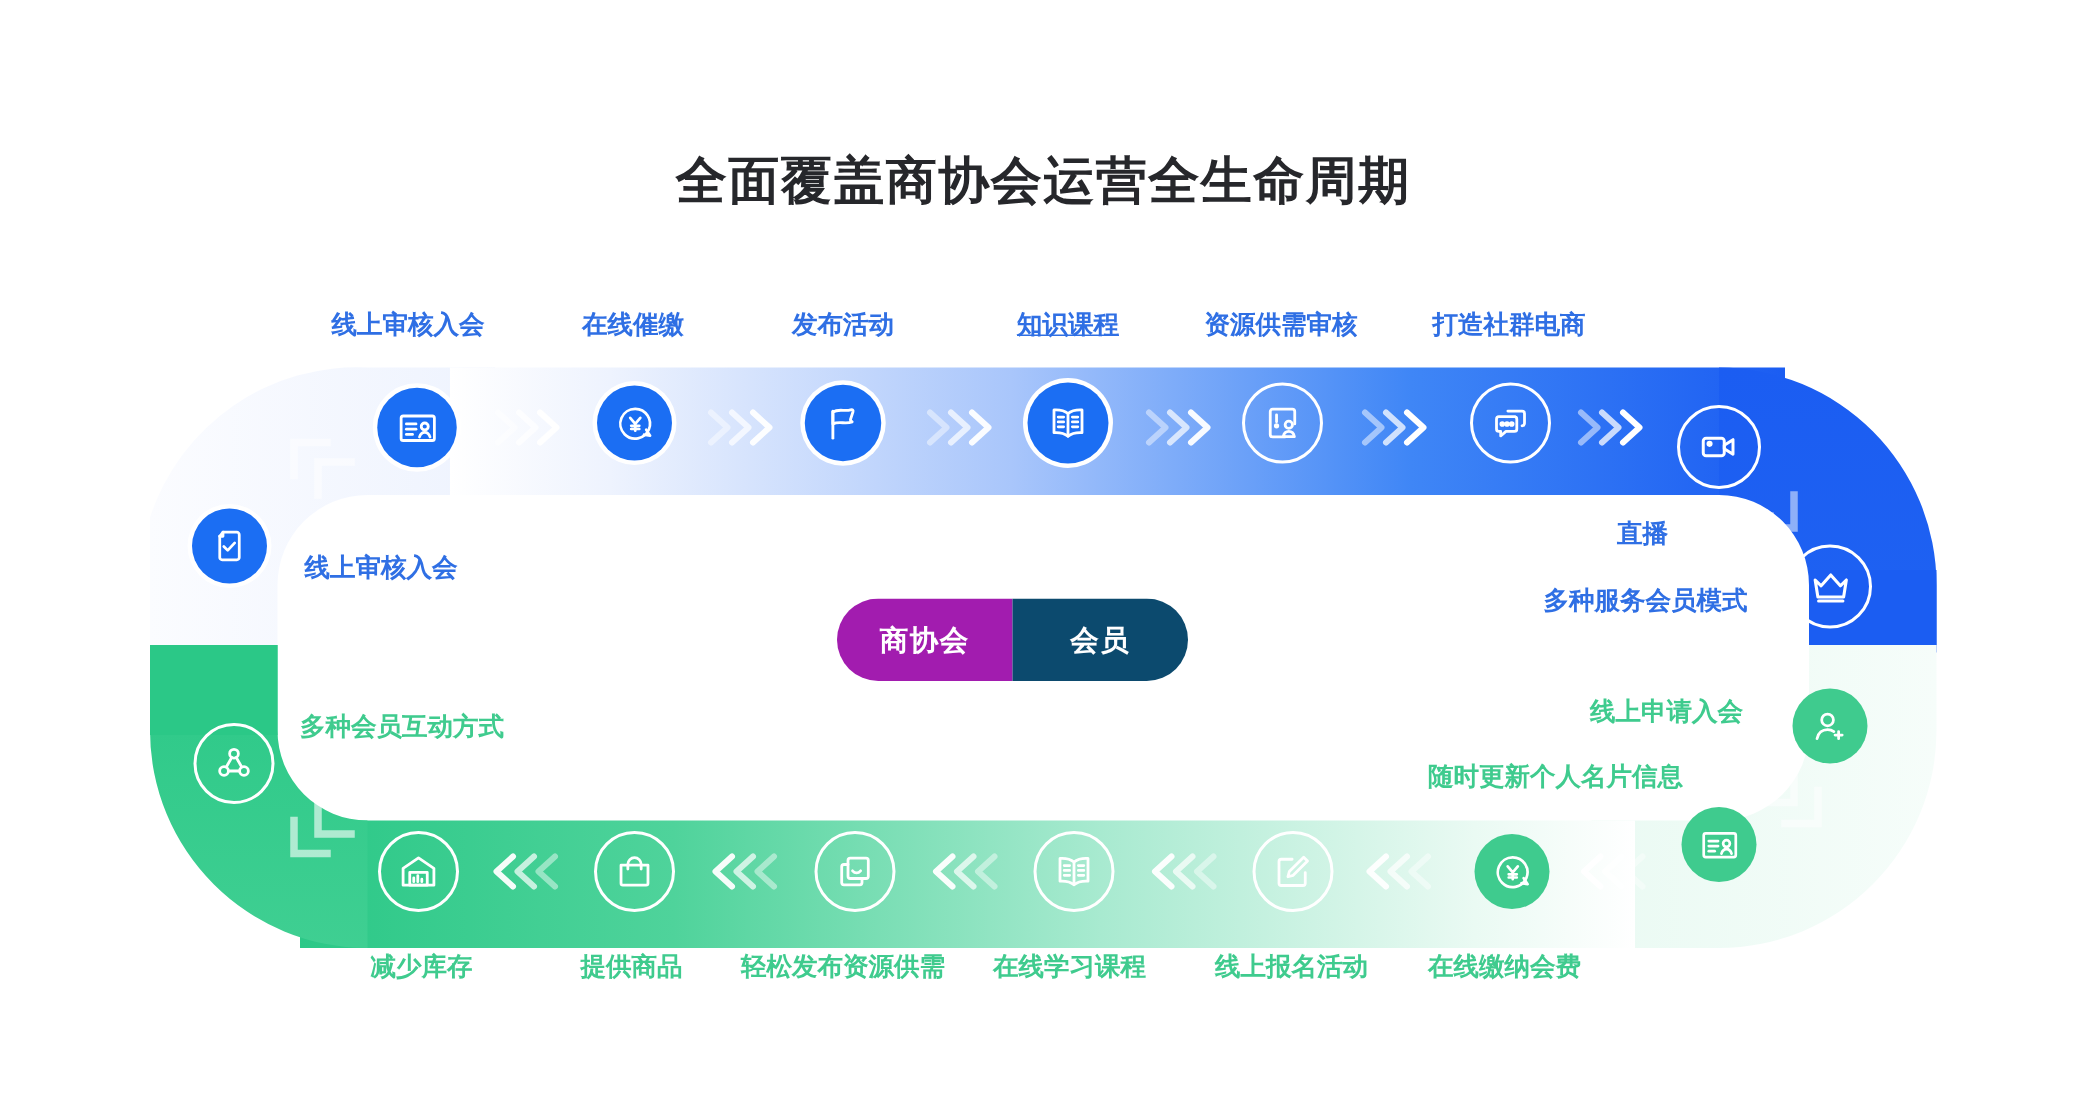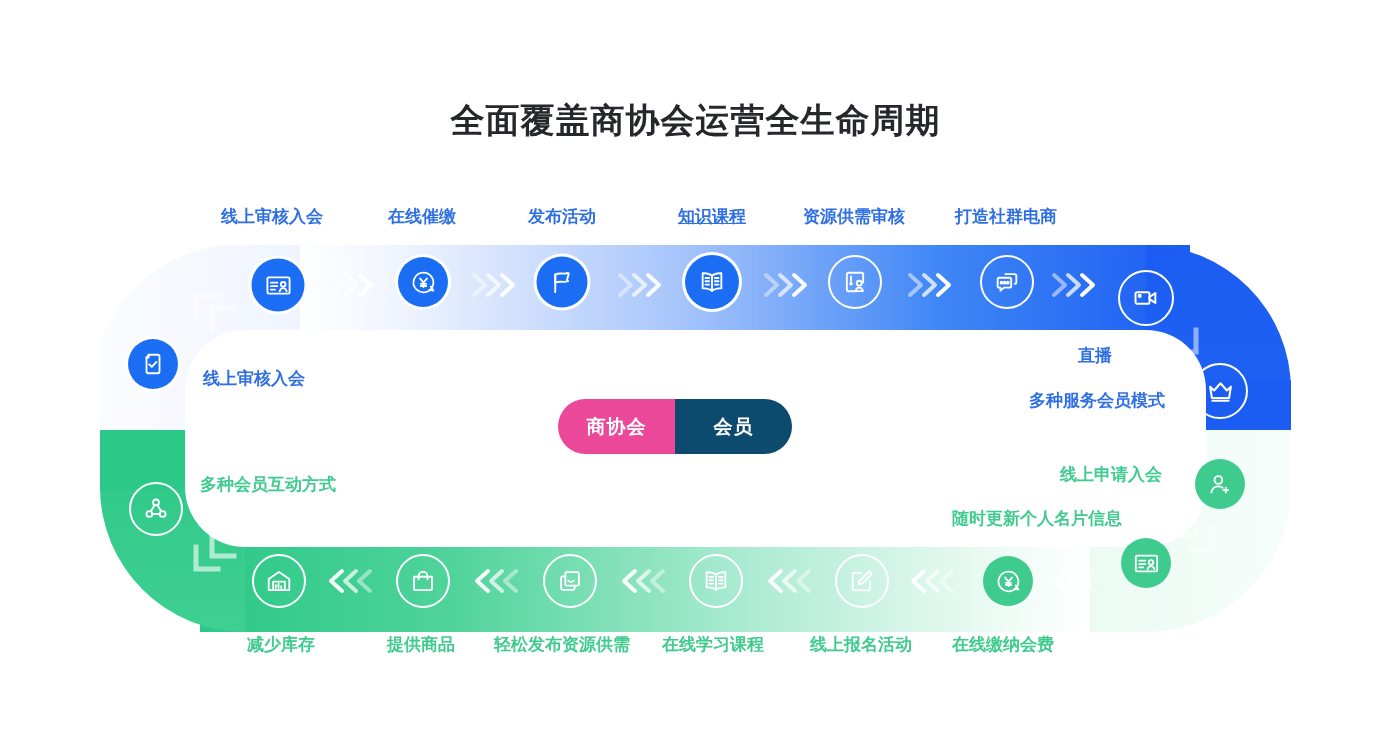--- a/index.html
+++ b/index.html
@@ -57,21 +57,21 @@
     border-radius: 28px;
     overflow: hidden;
     display: flex;
   }
   .center-pill > div {
     flex: 1;
     display: flex; align-items: center; justify-content: center;
     font-size: 19px; font-weight: bold; color: #ffffff;
     letter-spacing: 1px;
   }
-  .pill-left  { background: #ec4899; }
+  .pill-left  { background: #a21caf; }
   .pill-right { background: #0c4a6e; }
 
   
   .chev { position: absolute; transform: translate(-50%, -50%); }
 </style>
 </head>
 <body>
 
 <div id="stage">
 

